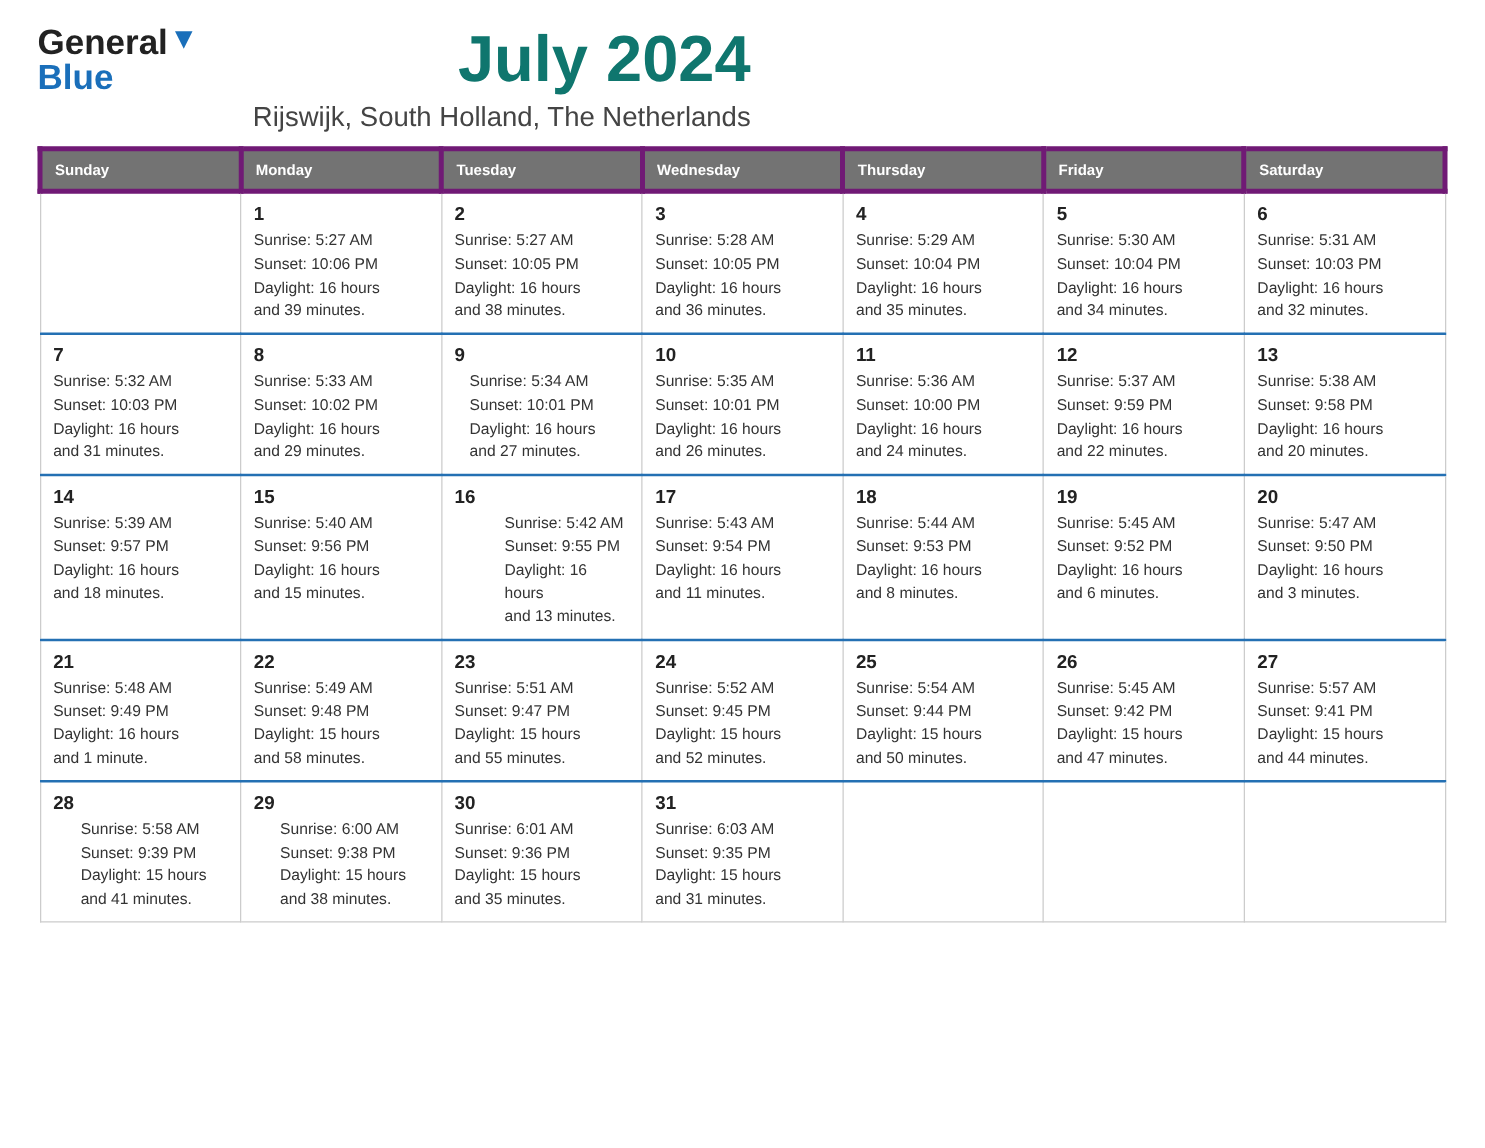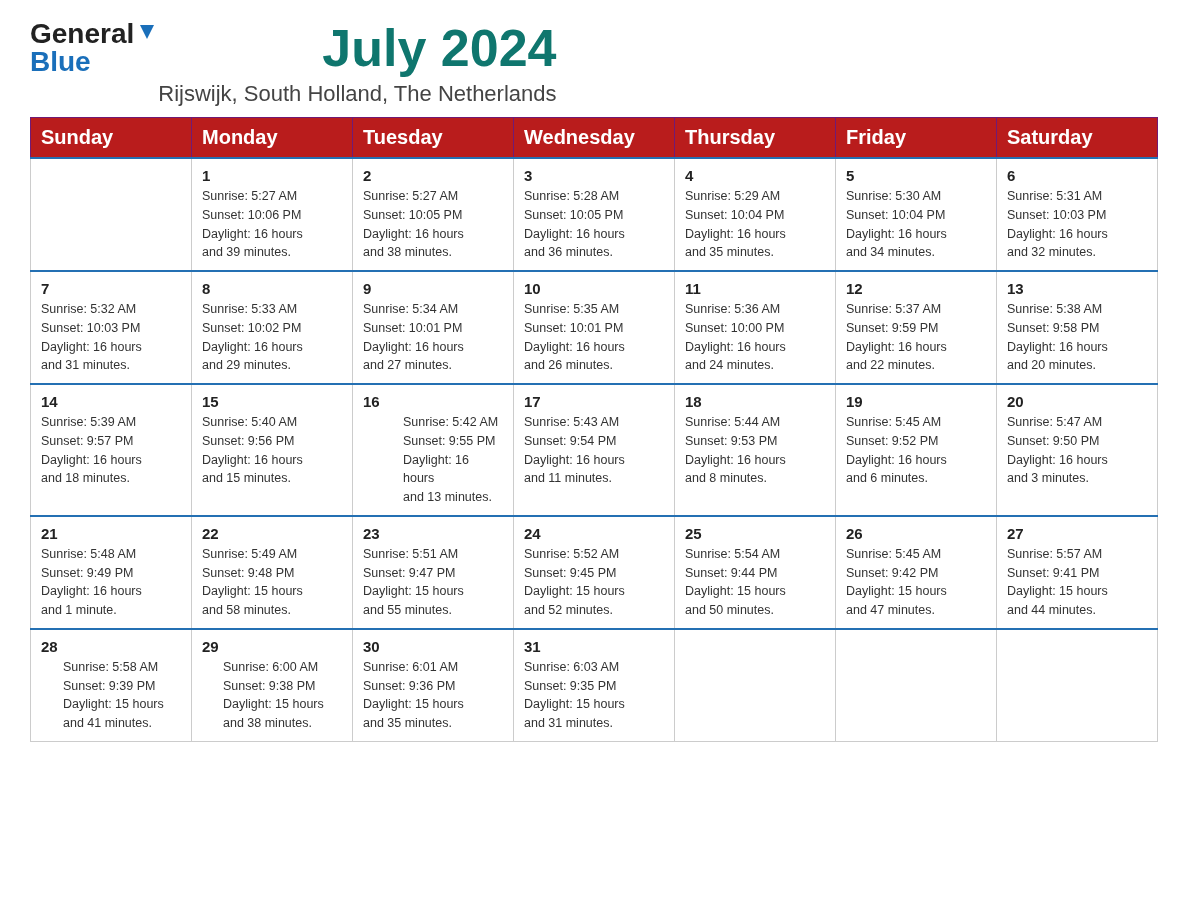--- a/index.html
+++ b/index.html
@@ -42,34 +42,35 @@
     .month-title {
       font-size: 52px;
       font-weight: bold;
       color: #0f766e;
       line-height: 1.1;
     }
     .location-title {
       font-size: 22px;
       color: #444;
       margin-top: 4px;
+      margin-left: 44px;
     }
     table {
       width: 100%;
       border-collapse: collapse;
       margin-top: 10px;
     }
     thead tr th {
-      background-color: #b91c1c;
+      background-color: #737373;
       color: #fff;
-      font-size: 20px;
+      font-size: 12px;
       font-weight: bold;
       padding: 8px 10px;
       text-align: left;
-      border: 1px solid #701a75;
+      border: 4px solid #701a75;
     }
     tbody tr td {
       vertical-align: top;
       padding: 8px 10px;
       border: 1px solid #ccc;
       font-size: 13px;
       color: #333;
       width: 14.28%;
       min-height: 90px;
     }
@@ -179,21 +180,21 @@
         </td>
         <td>
           <span class="day-number">8</span>
           <div class="day-info" style="white-space: pre-line;">Sunrise: 5:33 AM
 Sunset: 10:02 PM
 Daylight: 16 hours
 and 29 minutes.</div>
         </td>
         <td>
           <span class="day-number">9</span>
-          <div class="day-info" style="white-space: pre-line;">Sunrise: 5:34 AM
+          <div class="day-info" style="white-space: pre-line; margin-left: 12px;">Sunrise: 5:34 AM
 Sunset: 10:01 PM
 Daylight: 16 hours
 and 27 minutes.</div>
         </td>
         <td>
           <span class="day-number">10</span>
           <div class="day-info" style="white-space: pre-line;">Sunrise: 5:35 AM
 Sunset: 10:01 PM
 Daylight: 16 hours
 and 26 minutes.</div>

